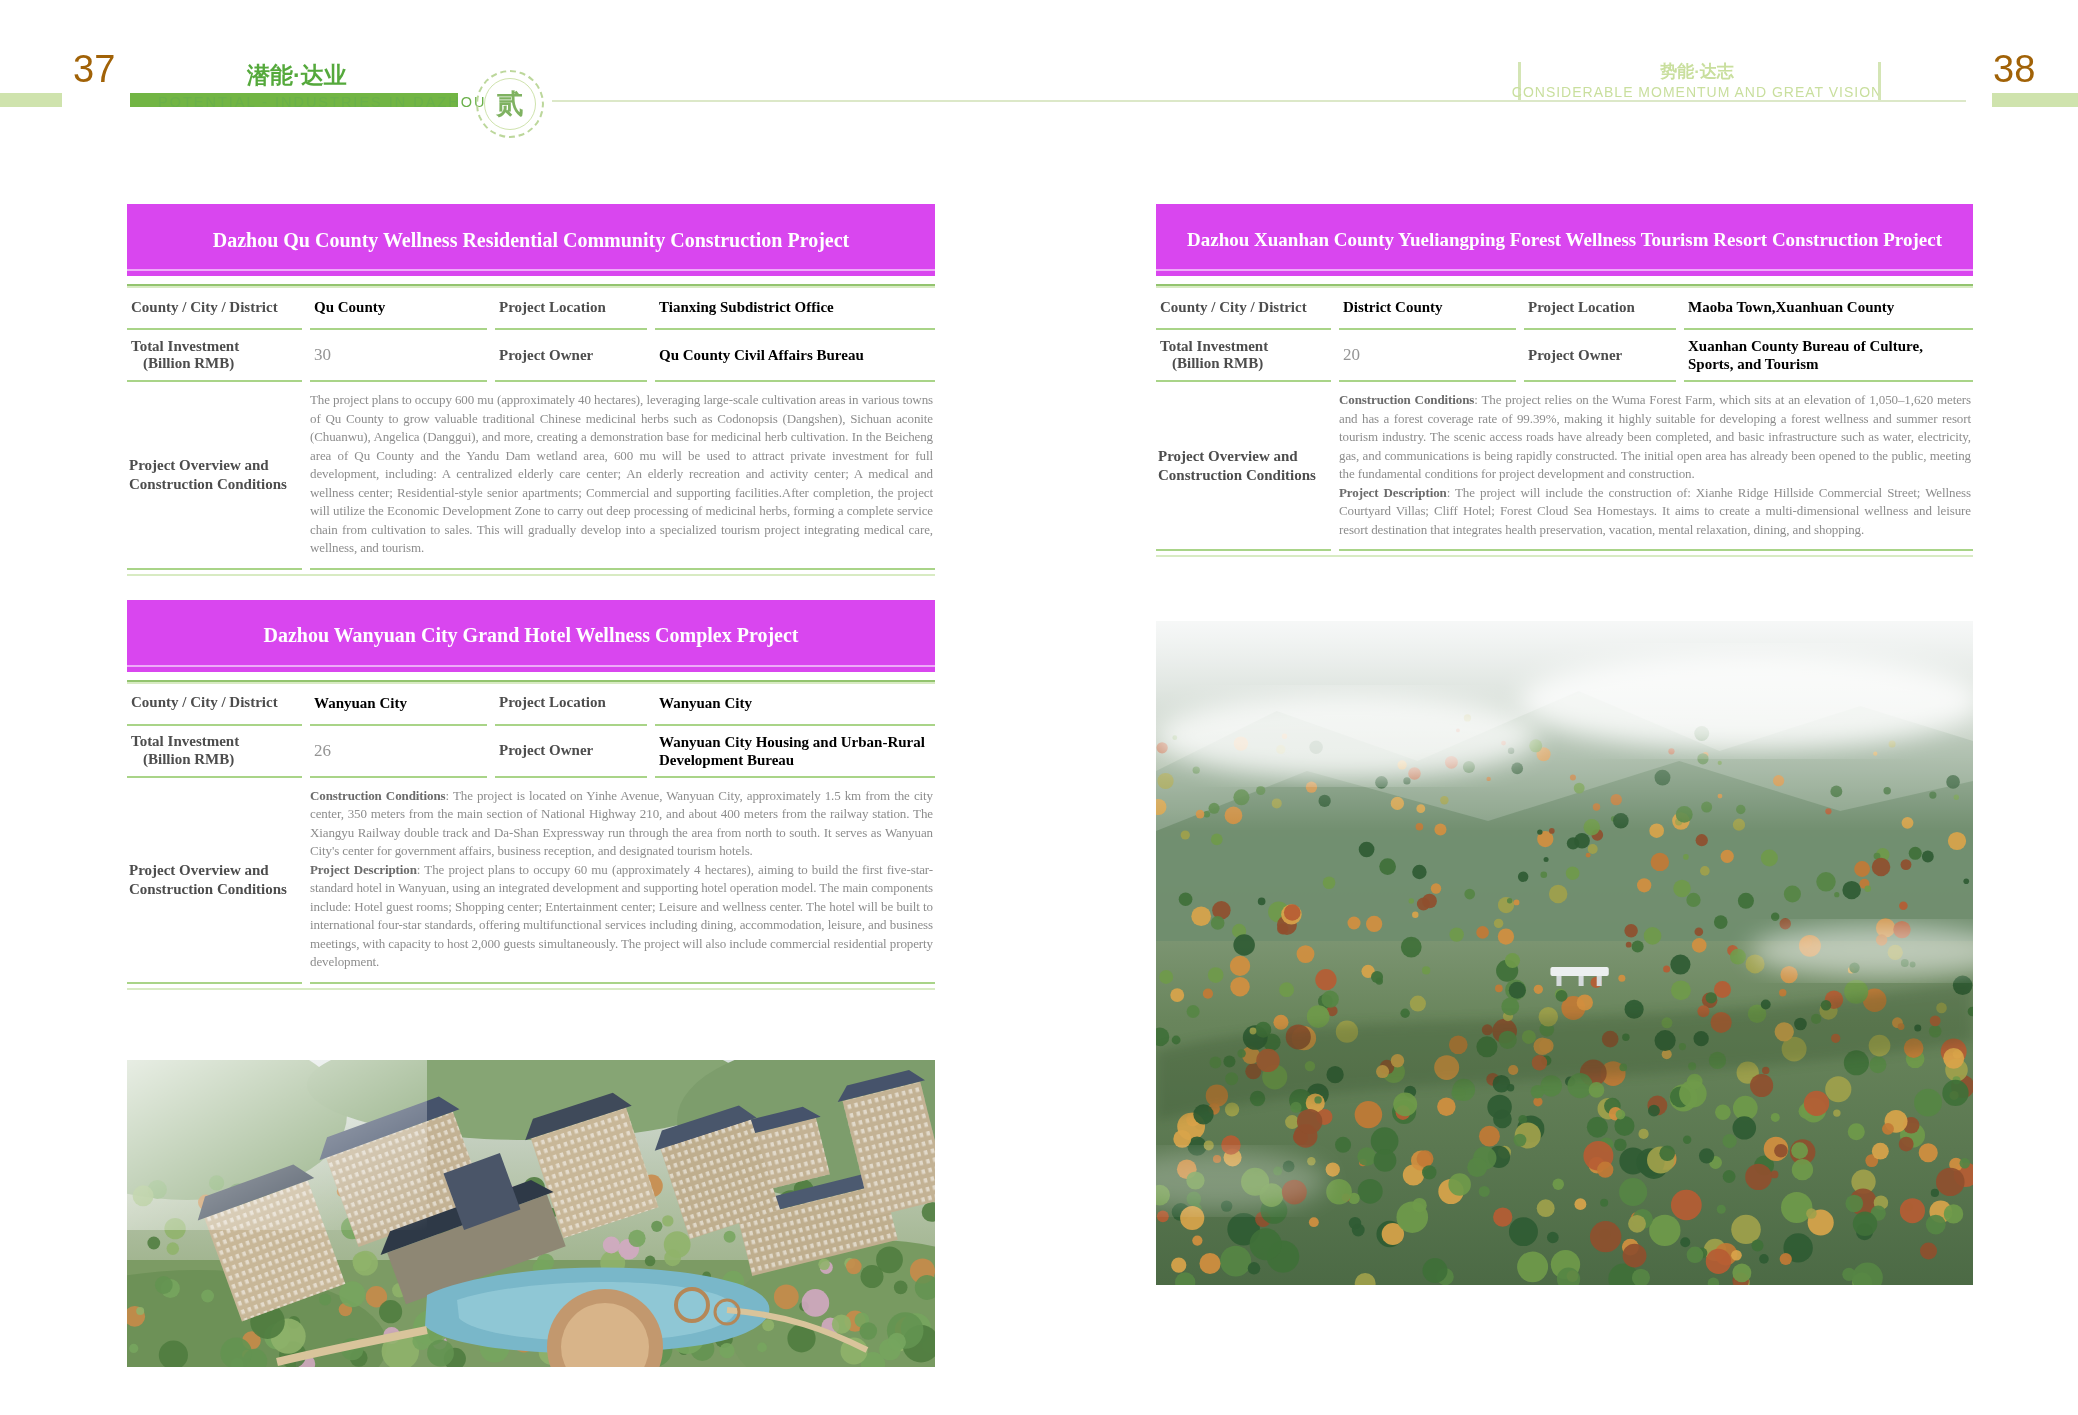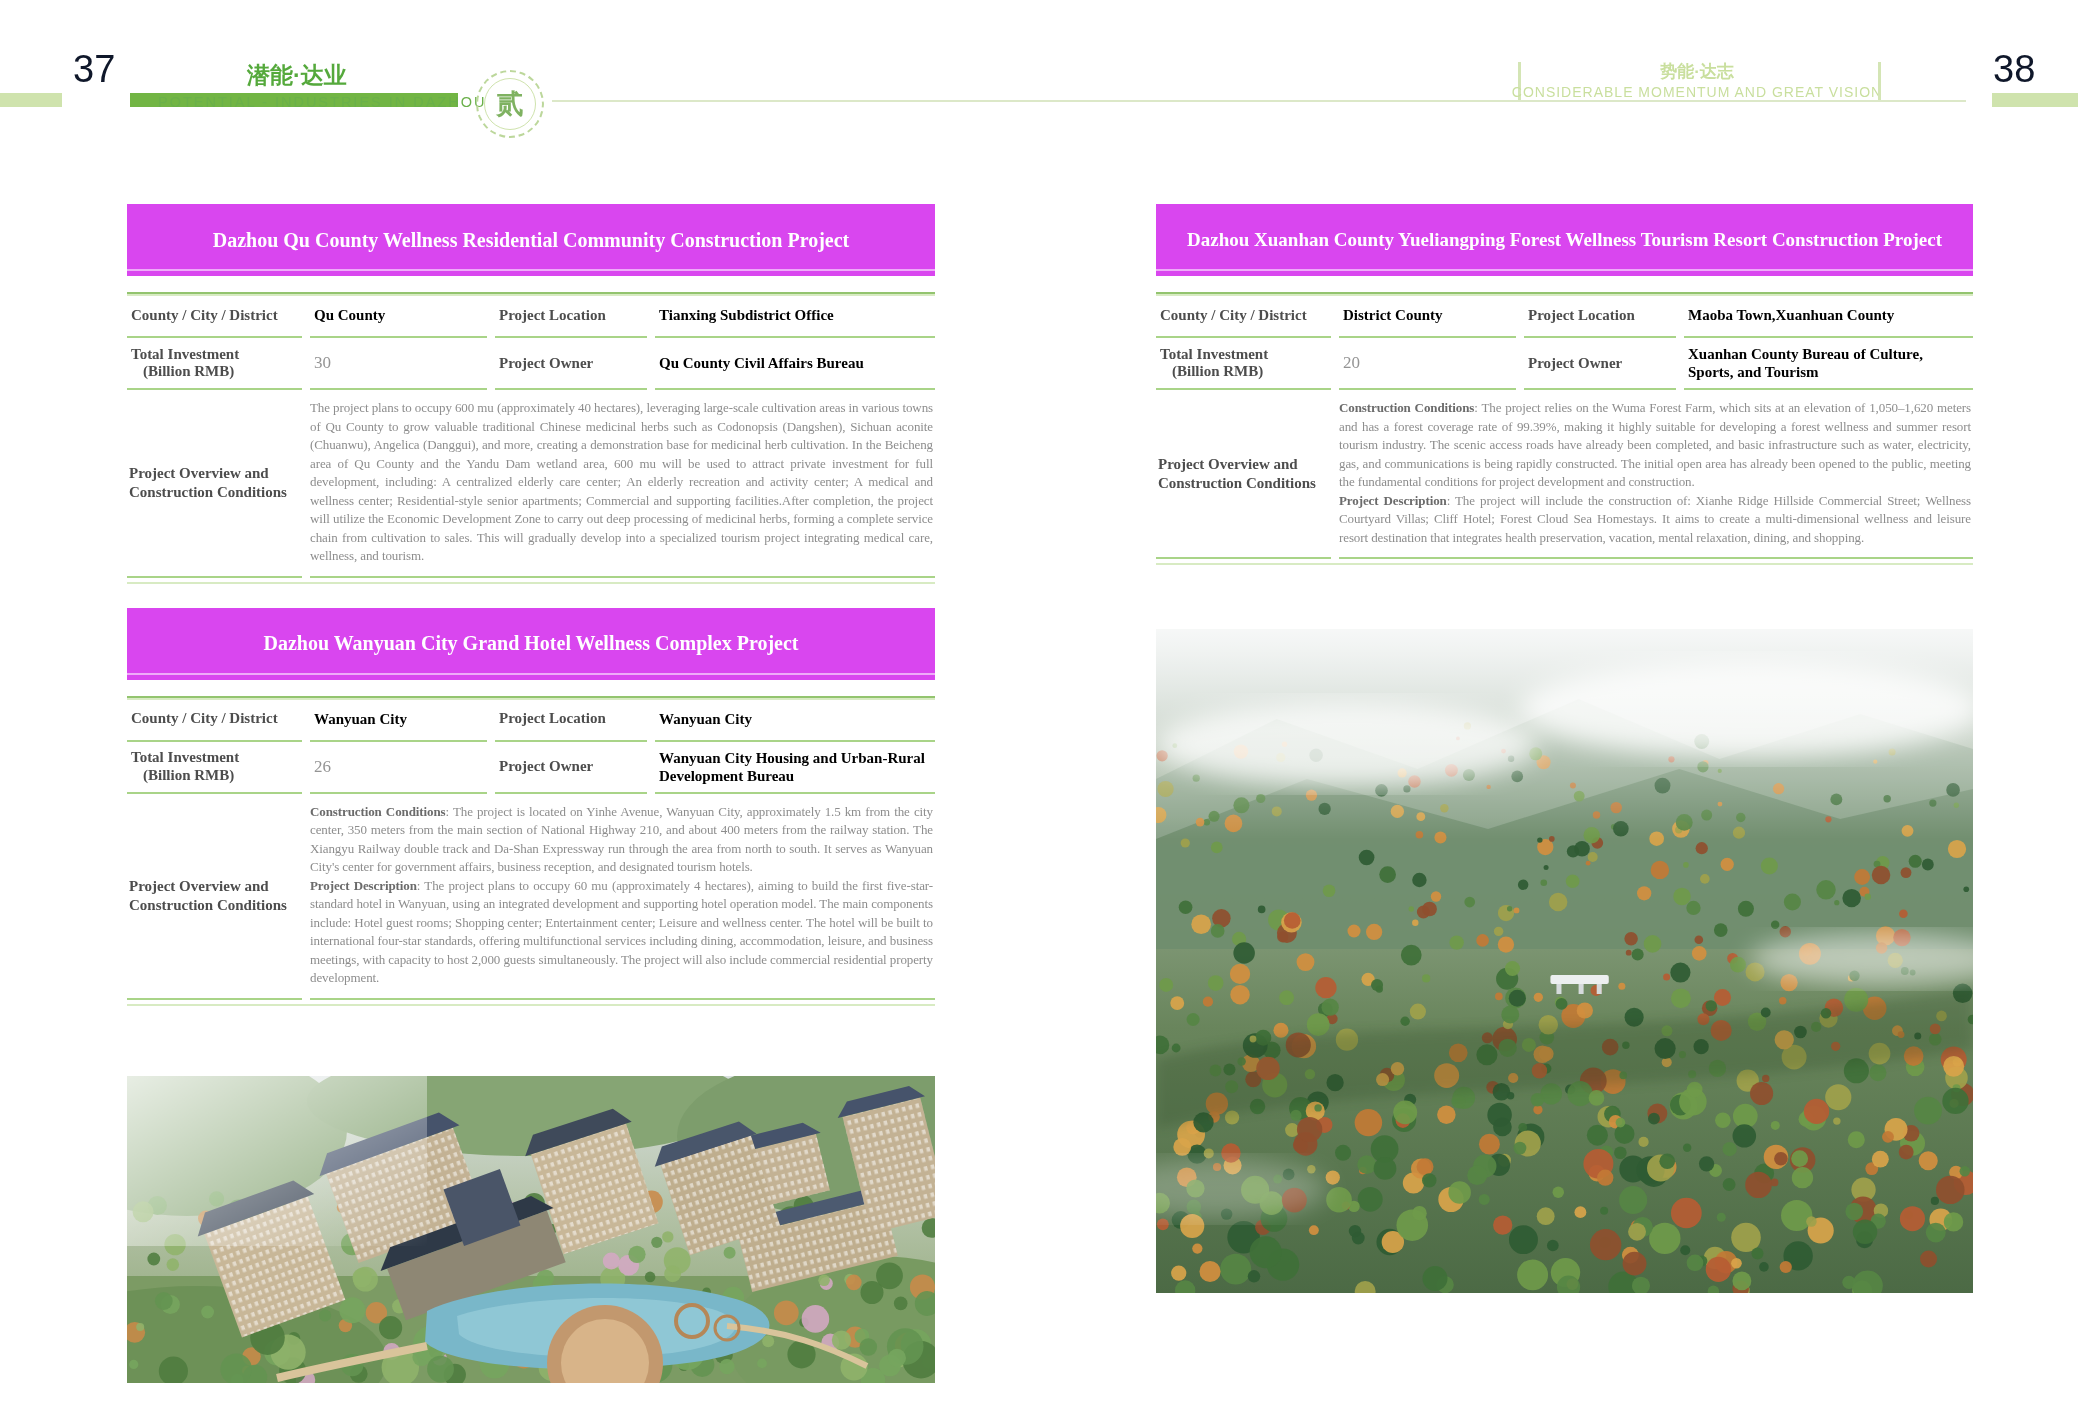--- a/index.html
+++ b/index.html
@@ -6,21 +6,21 @@
   body{
     width:2078px;height:1415px;position:relative;background:#ffffff;
     font-family:"Liberation Serif", serif; overflow:hidden;
   }
 
   
   .edge-strip{position:absolute;top:93px;height:14px;background:#cfe3ad;}
   .edge-strip.left{left:0;width:62px;}
   .edge-strip.right{right:0;width:86px;}
   .page-num{position:absolute;top:48px;font-family:"Liberation Sans",sans-serif;
-    font-weight:300;font-size:38px;color:#0f172a;}
+    font-weight:300;font-size:38px;color:#a16207;}
   .cn-title-left{position:absolute;left:247px;top:60px;font-size:23px;font-weight:bold;
     color:#55a93c;font-family:"Liberation Sans",sans-serif;}
   .green-bar{position:absolute;left:130px;top:93px;width:328px;height:14px;background:#72b544;}
   .en-sub-left{position:absolute;left:158px;top:94px;font-family:"Liberation Sans",sans-serif;
     font-size:14.5px;letter-spacing:2px;color:#6ab04a;}
   .seal{position:absolute;left:476px;top:70px;width:64px;height:64px;border-radius:50%;
     border:2px dashed #bcd79b;display:flex;align-items:center;justify-content:center;}
   .seal-inner{width:50px;height:50px;border-radius:50%;border:1px solid #cfe3ad;
     display:flex;align-items:center;justify-content:center;
     font-size:27px;color:#7fb261;font-weight:bold;}
@@ -36,21 +36,21 @@
   .col.left{left:127px;width:808px;}
   .col.right{left:1156px;width:817px;}
 
   .proj-header{height:72px;background:#d946ef;display:flex;align-items:center;
     justify-content:center;position:relative;}
   .proj-header::after{content:"";position:absolute;left:0;right:0;bottom:5px;height:2px;
     background:rgba(255,255,255,.55);}
   .proj-title{color:#ffffff;font-weight:bold;font-size:20px;text-align:center;padding:0 14px;}
   .col.right .proj-title{font-size:19px;}
 
-  .tbl{margin-top:16px;border-top:2px solid #93c46f;box-shadow:inset 0 5px 0 -3px #d8ebc3;}
+  .tbl{margin-top:8px;border-top:2px solid #93c46f;box-shadow:inset 0 5px 0 -3px #d8ebc3;}
   .tbl::after{content:"";display:block;height:2px;background:#d8ebc3;margin-top:4px;}
   .trow{display:grid;grid-template-columns:175px 177px 152px 1fr;column-gap:8px;}
   .col.right .trow{grid-template-columns:175px 177px 152px 1fr;}
   .tcell{border-bottom:2px solid #a9d488;display:flex;align-items:center;padding:2px 4px;}
   .r1 .tcell{min-height:38px;}
   .r2 .tcell{min-height:46px;}
   .lbl{font-weight:bold;color:#4d4d4d;font-size:15px;}
   .val{font-weight:bold;color:#000000;font-size:15px;line-height:1.2;}
   .num{color:#949494;font-size:17px;}
   .two-line{display:block;}

